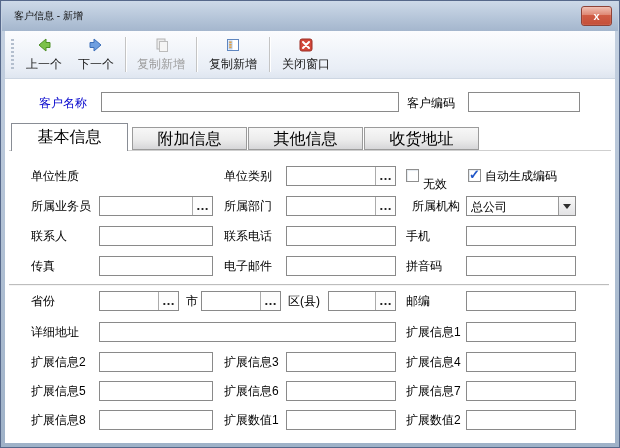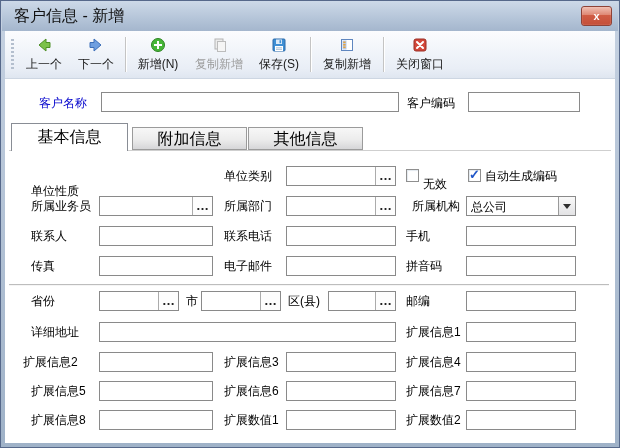--- a/index.html
+++ b/index.html
@@ -10,21 +10,21 @@
     position:relative; width:620px; height:448px;
     background:linear-gradient(#c6d2e2, #9fb2c8);
     border:1px solid #56688a;
     overflow:hidden;
   }
 
   
   .titlebar { position:absolute; left:1px; top:0; right:1px; height:30px;
     background:linear-gradient(#cdd9e8, #b4c4d8 60%, #a4b6cd);
     display:flex; align-items:center; }
-  .title-text { margin-left:12px; font-size:16px; color:#111; }
+  .title-text { margin-left:12px; font-size:10px; color:#111; }
   .close-btn { position:absolute; right:7px; top:5px; width:31px; height:20px;
     border:1px solid #8e4237; border-radius:3px;
     background:linear-gradient(#f0bfb2, #de8672 45%, #d05c44 46%, #c44f39);
     color:#fff; font-size:11px; font-weight:bold; text-align:center; line-height:18px;
     box-shadow:inset 0 0 1px #ffd7cc; cursor:pointer; }
 
   
   .toolbar { position:absolute; left:4px; top:30px; right:4px; height:48px;
     background:linear-gradient(#fbfcfe, #e9eef6 80%, #dfe6f0);
     border-bottom:1px solid #cdd6e2; display:flex; align-items:stretch; }
@@ -102,47 +102,29 @@
 
     <div class="tb-btn" style="width:52px">
       <svg class="tb-icon" viewBox="0 0 16 16">
         <path d="M6 2 L13 8 L6 14 L6 10.5 L2 10.5 L2 5.5 L6 5.5 Z" fill="#6f9fe0" stroke="#3c6fb8" stroke-width="1"></path>
       </svg>
       <span class="tb-label">下一个</span>
     </div>
 
     <div class="tb-sep"></div>
 
-    <div class="tb-btn" style="width:58px">
-      <svg class="tb-icon" viewBox="0 0 16 16">
-        <circle cx="8" cy="8" r="6.5" fill="#46b637" stroke="#2e8523"></circle>
-        <path d="M7 4 h2 v3 h3 v2 h-3 v3 h-2 v-3 H4 v-2 h3 Z" fill="#fff"></path>
-      </svg>
-      <span class="tb-label">新增(N)</span>
-    </div>
 
     <div class="tb-btn disabled" style="width:64px">
       <svg class="tb-icon" viewBox="0 0 16 16">
         <rect x="4" y="2" width="8" height="10" fill="#ececec" stroke="#b3b3b3"></rect>
         <rect x="6.5" y="4.5" width="8" height="10" fill="#f5f5f5" stroke="#bcbcbc"></rect>
       </svg>
       <span class="tb-label">复制新增</span>
     </div>
 
-    <div class="tb-btn" style="width:56px">
-      <svg class="tb-icon" viewBox="0 0 16 16">
-        <rect x="2" y="2" width="12" height="12" rx="1" fill="#3f8fd4" stroke="#2a6aaa"></rect>
-        <rect x="5" y="2.5" width="6" height="4.5" fill="#ddeaf7"></rect>
-        <rect x="8.5" y="3.2" width="1.6" height="3" fill="#3f8fd4"></rect>
-        <rect x="4" y="9" width="8" height="5" fill="#ffffff"></rect>
-        <line x1="5" y1="10.8" x2="11" y2="10.8" stroke="#9ab4cc" stroke-width="0.8"></line>
-        <line x1="5" y1="12.4" x2="11" y2="12.4" stroke="#9ab4cc" stroke-width="0.8"></line>
-      </svg>
-      <span class="tb-label">保存(S)</span>
-    </div>
 
     <div class="tb-sep"></div>
 
     <div class="tb-btn" style="width:66px">
       <svg class="tb-icon" viewBox="0 0 16 16">
         <rect x="2.5" y="2.5" width="11" height="11" fill="#ffffff" stroke="#5f86bf"></rect>
         <rect x="3.5" y="3.5" width="4" height="9" fill="#b5cdf0"></rect>
         <rect x="4.2" y="4.5" width="2.4" height="1.6" fill="#e8a33d"></rect>
         <rect x="4.2" y="7" width="2.4" height="1.6" fill="#e8a33d"></rect>
         <rect x="4.2" y="9.5" width="2.4" height="1.6" fill="#e8a33d"></rect>
@@ -165,22 +147,23 @@
 
   <span class="lbl blue" style="left:38px; top:95px;text-align:right;">客户名称</span>
   <input class="fld" style="left: 100px; top: 91px; width: 298px;" value="">
   <span class="lbl" style="left:406px; top:95px;">客户编码</span>
   <input class="fld" style="left: 467px; top: 91px; width: 112px;" value="">
 
   <div class="tabline"></div>
   <div class="tab active" style="left:10px;  top:122px; width:117px; height:28px;">基本信息</div>
   <div class="tab inactive" style="left:131px; top:126px; width:115px; height:23px;">附加信息</div>
   <div class="tab inactive" style="left:247px; top:126px; width:115px; height:23px;">其他信息</div>
-
-  <span class="lbl" style="left:30px; top:168px;margin-top:15px;">单位性质</span>
+  <div class="tab inactive" style="left:363px; top:126px; width:115px; height:23px;">收货地址</div>
+
+  <span class="lbl" style="left:30px; top:168px;">单位性质</span>
   <span class="lbl" style="left:223px; top:168px;">单位类别</span>
   <div class="fld boxfld" style="left:285px; top:165px; width:110px;">
     <input value="" style="">
     <span class="dots-btn">
         <span>…</span>
       </span>
   </div>
   <div class="checkbox" style="left:405px; top:168px;">
     
   </div>
@@ -250,21 +233,21 @@
       </span>
   </div>
   <span class="lbl" style="left:405px; top:293px;">邮编</span>
   <input class="fld" style="left: 465px; top: 290px; width: 110px;" value="">
 
   <span class="lbl" style="left:30px; top:324px;">详细地址</span>
   <input class="fld" style="left: 98px; top: 321px; width: 297px;" value="">
   <span class="lbl" style="left:405px; top:324px;">扩展信息1</span>
   <input class="fld" style="left: 465px; top: 321px; width: 110px;" value="">
 
-  <span class="lbl" style="left:22px; top:354px;">扩展信息2</span>
+  <span class="lbl" style="left:30px; top:354px;">扩展信息2</span>
   <input class="fld" style="left: 98px; top: 351px; width: 114px;" value="">
   <span class="lbl" style="left:223px; top:354px;">扩展信息3</span>
   <input class="fld" style="left: 285px; top: 351px; width: 110px;" value="">
   <span class="lbl" style="left:405px; top:354px;">扩展信息4</span>
   <input class="fld" style="left: 465px; top: 351px; width: 110px;" value="">
 
   <span class="lbl" style="left:30px; top:383px;">扩展信息5</span>
   <input class="fld" style="left: 98px; top: 380px; width: 114px;" value="">
   <span class="lbl" style="left:223px; top:383px;">扩展信息6</span>
   <input class="fld" style="left: 285px; top: 380px; width: 110px;" value="">

